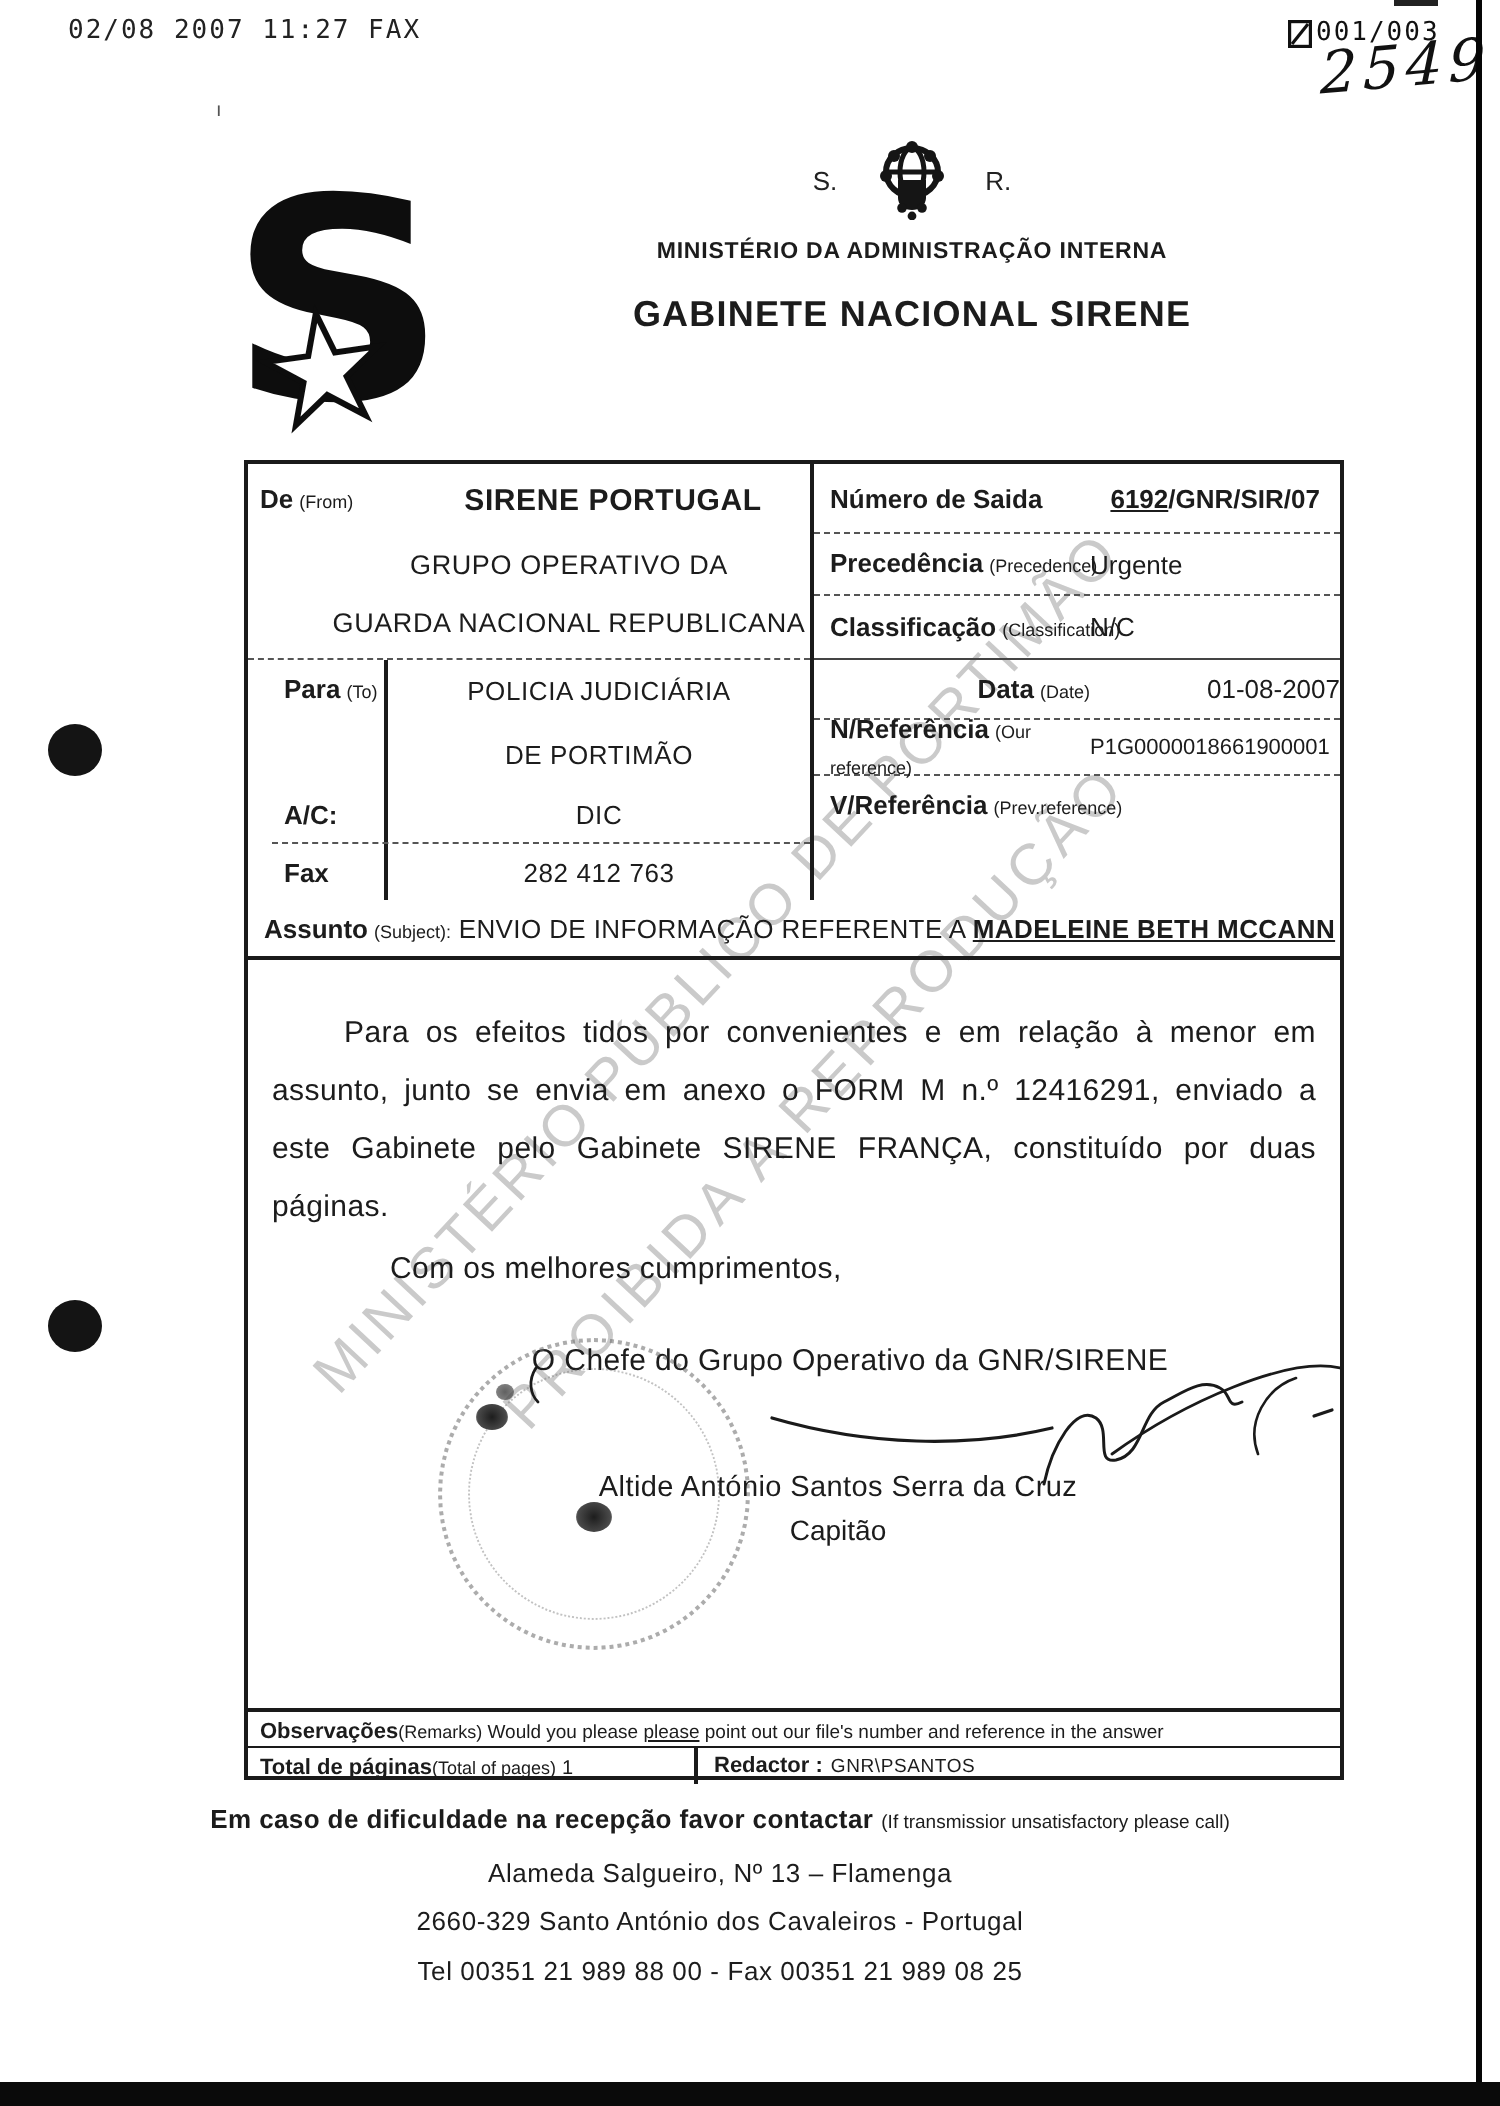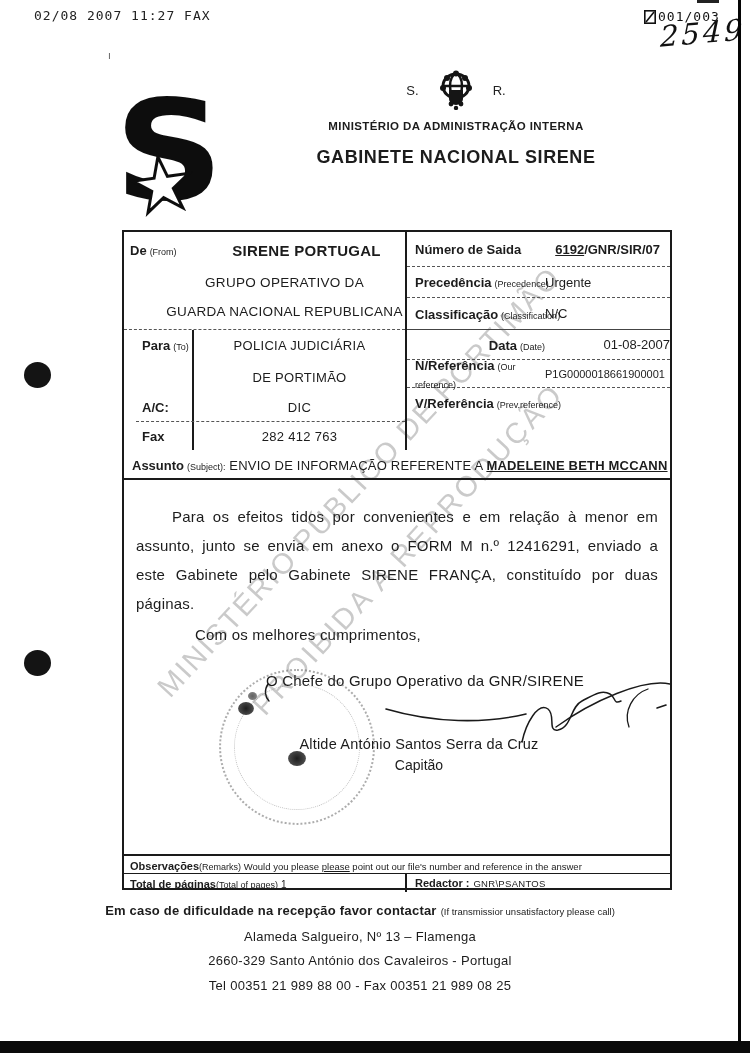--- a/index.html
+++ b/index.html
@@ -75,21 +75,21 @@
   .blob2 { left:164px; top:271px; width:18px; height:15px; }
   .blob3 { left:124px; top:212px; width:9px; height:8px; opacity:.7; }
   .sig-svg { position:absolute; inset:0; pointer-events:none; }
   
   .obs-row { height:19px; line-height:17px; border-top:2px solid #1a1a1a; padding-left:6px; white-space:nowrap; overflow:hidden; }
   .obs-pt { font-weight:bold; font-size:11px; }
   .obs-en { font-size:9px; }
   .obs-txt { font-size:9.5px; }
   .obs-underline { font-size:9.5px; text-decoration:underline; }
   .total-row { display:flex; height:19px; border-top:1.5px solid #1a1a1a; align-items:center; }
-  .total-left { width:281px; padding-left:6px; white-space:nowrap; }
+  .total-left { width:223px; padding-left:6px; white-space:nowrap; }
   .total-right { flex:1; align-self:stretch; display:flex; align-items:center; border-left:2px solid #1a1a1a; padding-left:8px; white-space:nowrap; }
   .total-val { font-size:10px; margin-left:3px; }
   .redactor-val { font-size:9.5px; margin-left:4px; letter-spacing:.3px; }
   
   .page-footer { position:absolute; left:0; right:30px; top:898px; text-align:center; line-height:24.5px; z-index:2; }
   .pf-bold { font-weight:bold; font-size:13px; letter-spacing:.2px; }
   .pf-small { font-size:9.5px; margin-left:4px; }
   .pf-line { font-size:13px; letter-spacing:.3px; }
 </style>
 </head>

